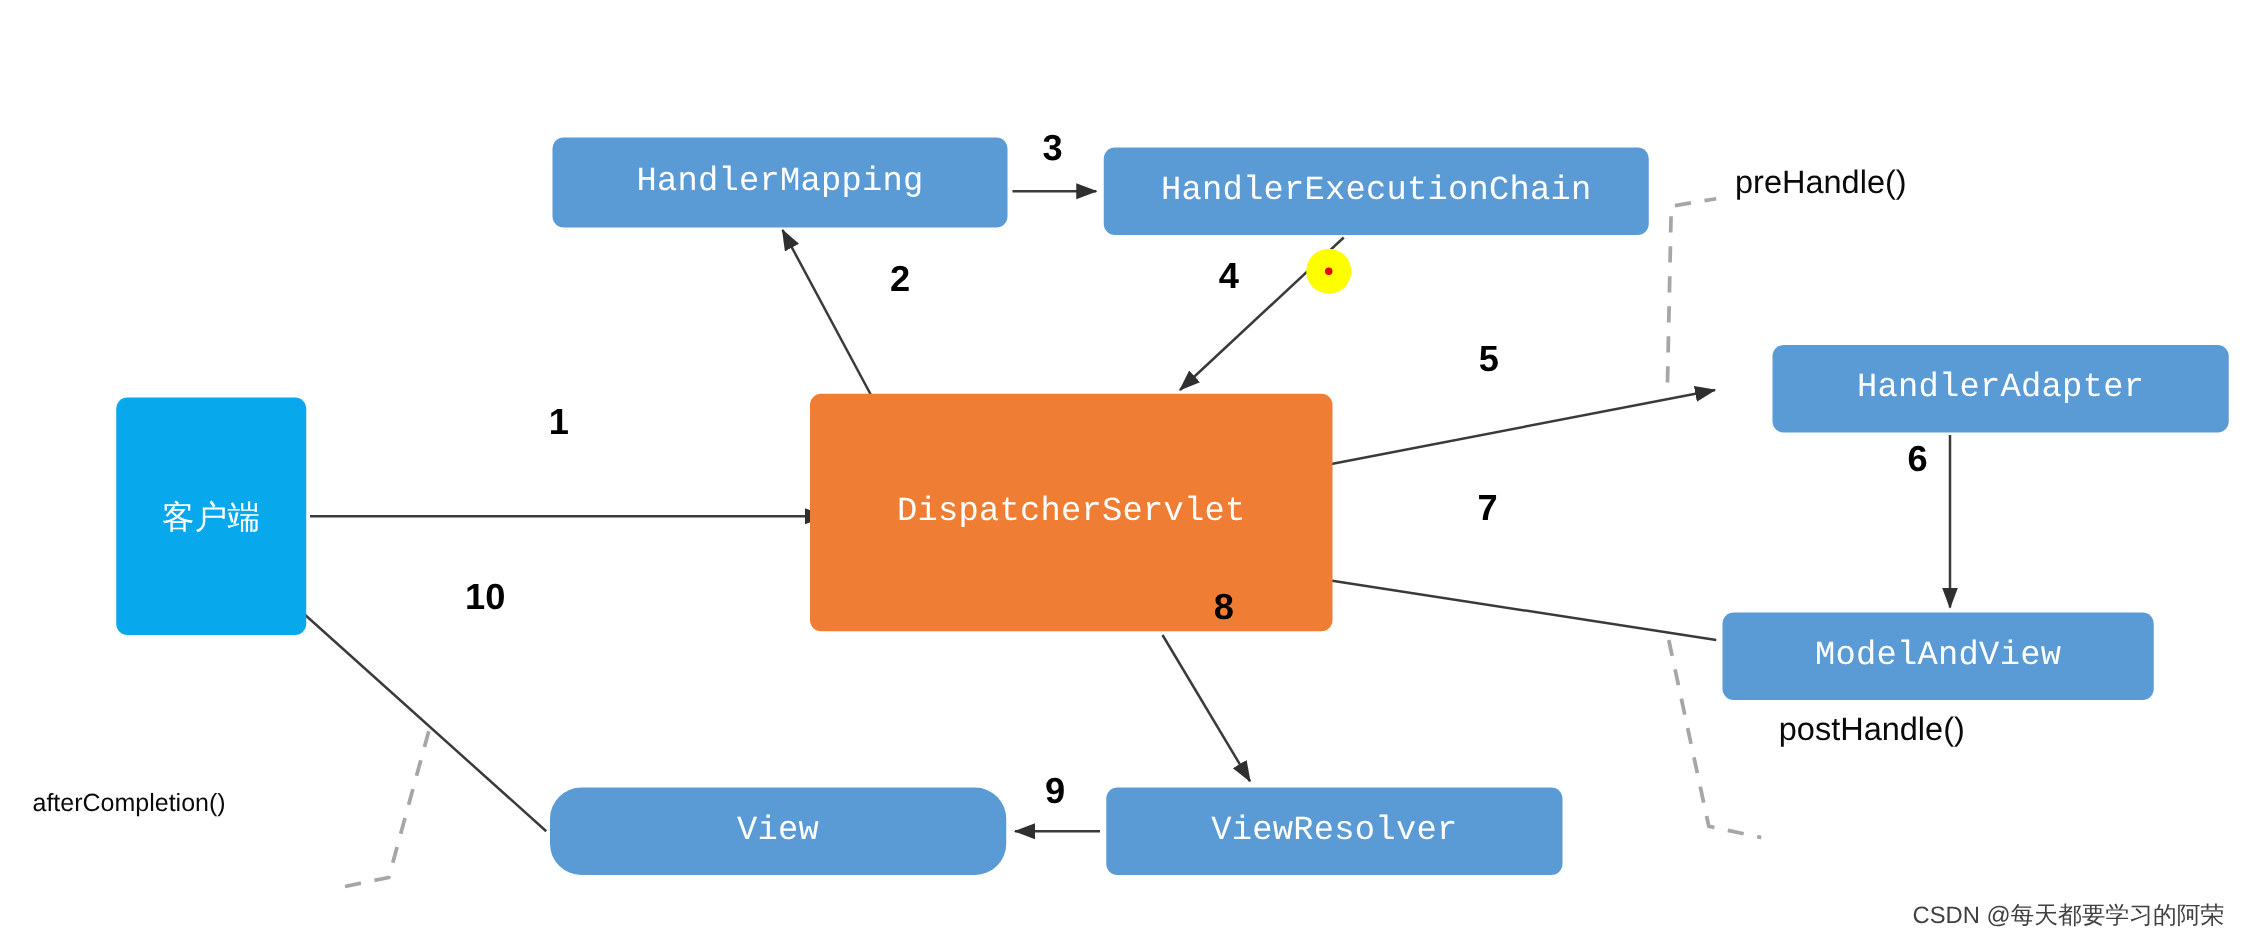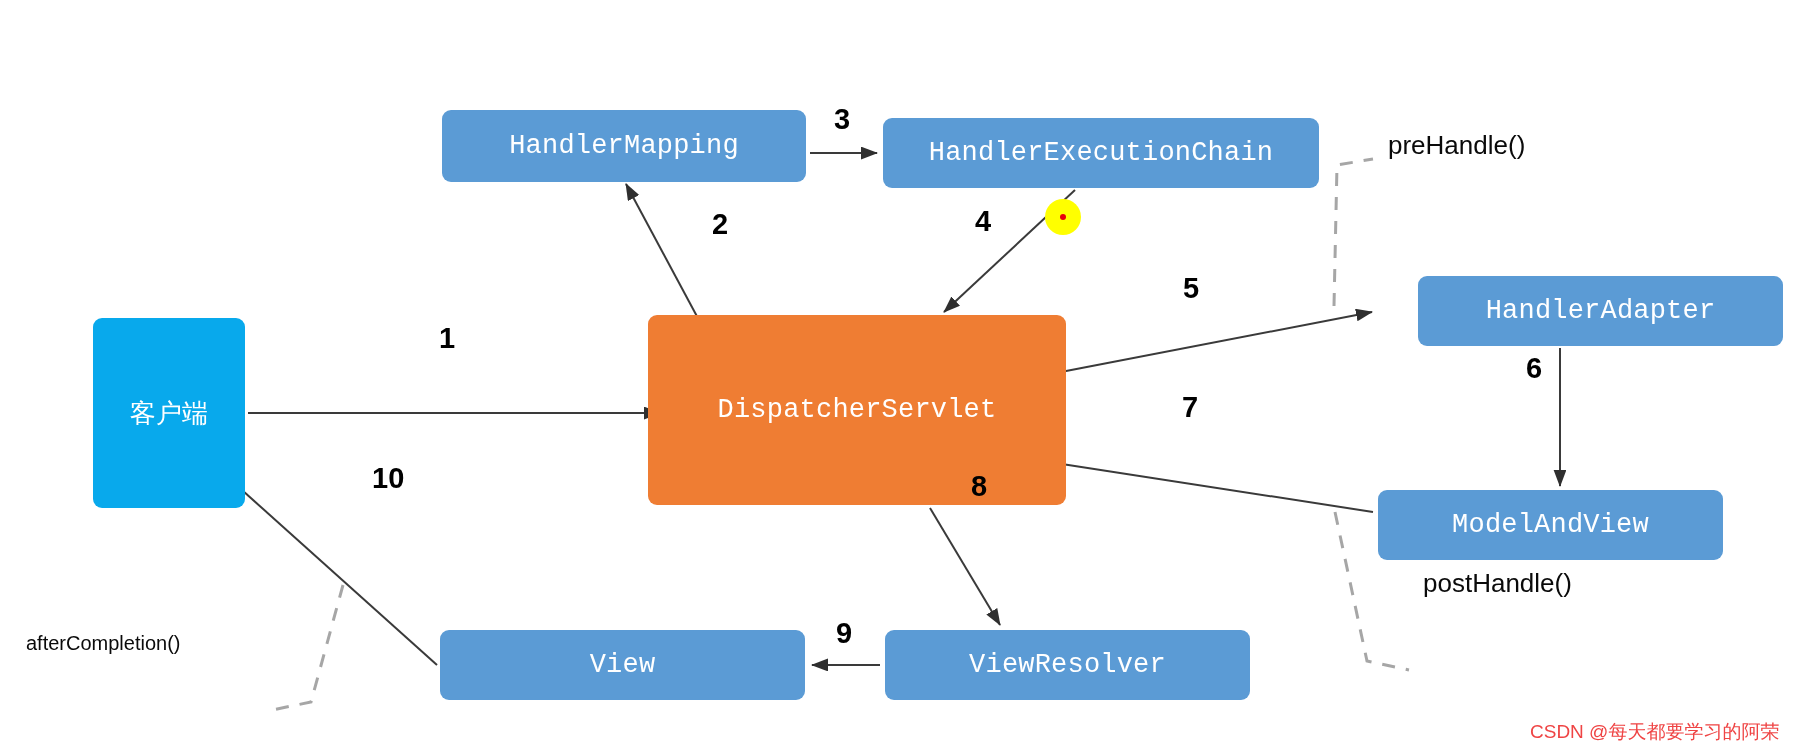--- a/index.html
+++ b/index.html
@@ -126,21 +126,21 @@
       </div>
       <div class="node blue" style="left: 1378px; top: 276px; width: 365px; height: 70px; font-size: 27px; margin-left: 40px;">
         <span>HandlerAdapter</span>
       </div>
       <div class="node blue" style="left: 1378px; top: 490px; width: 345px; height: 70px; font-size: 27px;">
         <span>ModelAndView</span>
       </div>
       <div class="node blue" style="left: 885px; top: 630px; width: 365px; height: 70px; font-size: 27px;">
         <span>ViewResolver</span>
       </div>
-      <div class="node blue" style="left: 440px; top: 630px; width: 365px; height: 70px; font-size: 27px;">
+      <div class="node blue" style="left: 440px; top: 630px; width: 365px; height: 70px; font-size: 27px; border-radius: 25px;">
         <span>View</span>
       </div>
     </div>
 
   <div id="edge-labels-group">
       <div class="edge-label" style="left: 439px; top: 322px; font-size: 29px;">1</div>
       <div class="edge-label" style="left: 712px; top: 208px; font-size: 29px;">2</div>
       <div class="edge-label" style="left: 834px; top: 103px; font-size: 29px;">3</div>
       <div class="edge-label" style="left: 975px; top: 205px; font-size: 29px;">4</div>
       <div class="edge-label" style="left: 1183px; top: 272px; font-size: 29px;">5</div>
@@ -150,15 +150,15 @@
       <div class="edge-label" style="left: 836px; top: 617px; font-size: 29px;">9</div>
       <div class="edge-label" style="left: 372px; top: 462px; font-size: 29px;">10</div>
     </div>
 
   <div id="callout-labels-group">
       <div class="callout-label" style="left: 1388px; top: 130px; font-size: 26px;">preHandle()</div>
       <div class="callout-label" style="left: 1423px; top: 568px; font-size: 26px;">postHandle()</div>
       <div class="callout-label" style="left: 26px; top: 632px; font-size: 20px;">afterCompletion()</div>
     </div>
 
-  <div class="watermark" id="watermark" style="left: 1530px; top: 719px; color: #ef4444;">CSDN @每天都要学习的阿荣</div>
+  <div class="watermark" id="watermark" style="left: 1530px; top: 719px; color: #404040;">CSDN @每天都要学习的阿荣</div>
 
 </div>
 
 </body></html>

